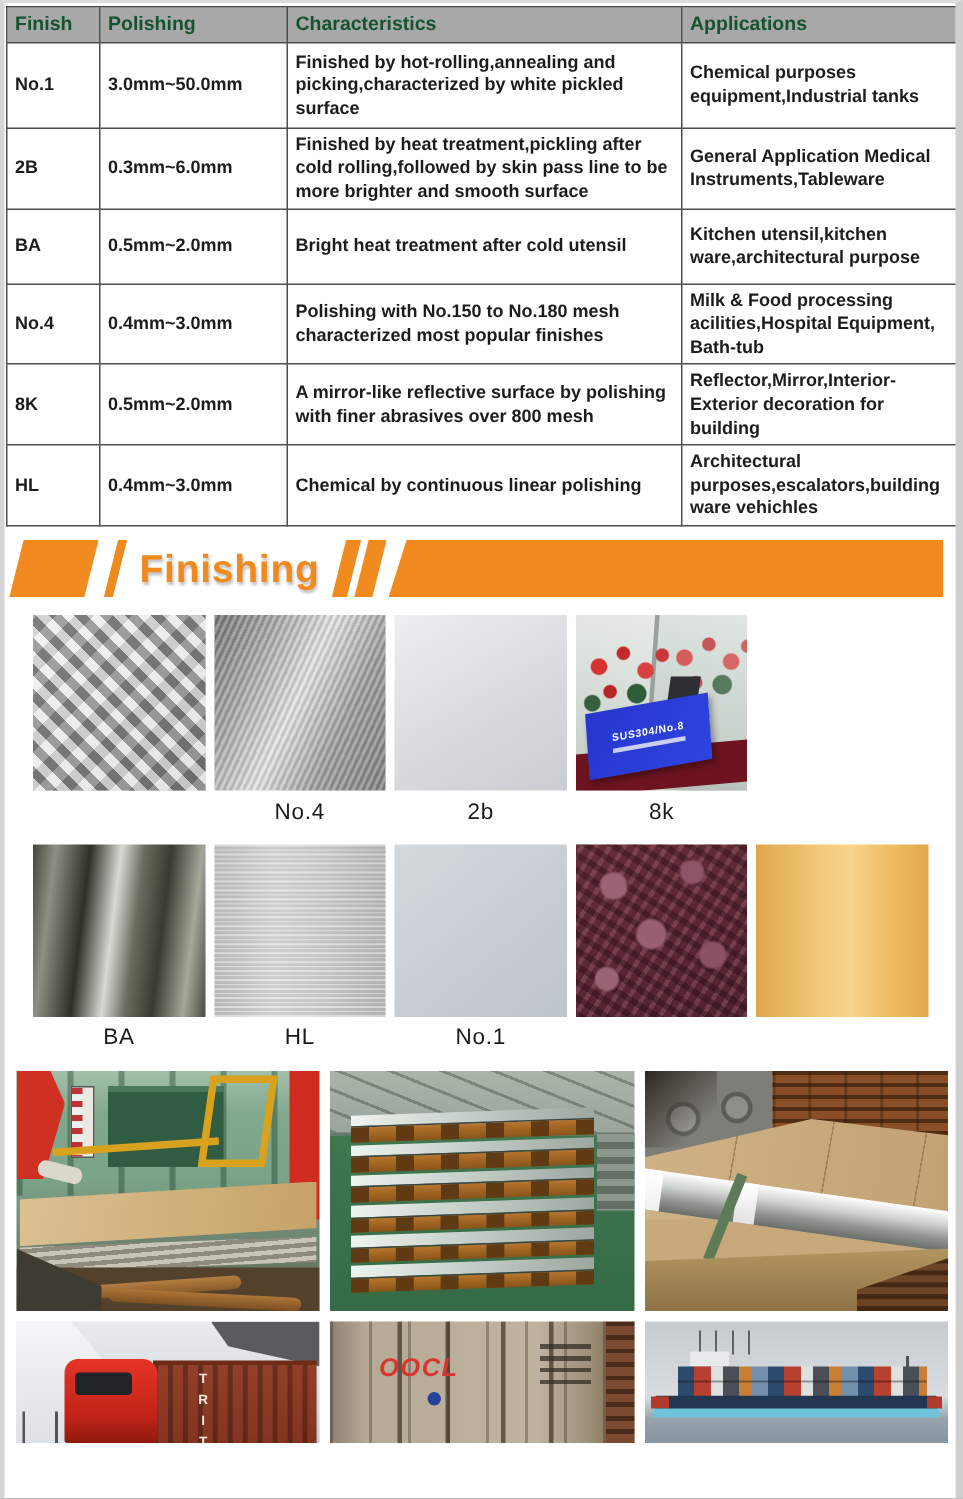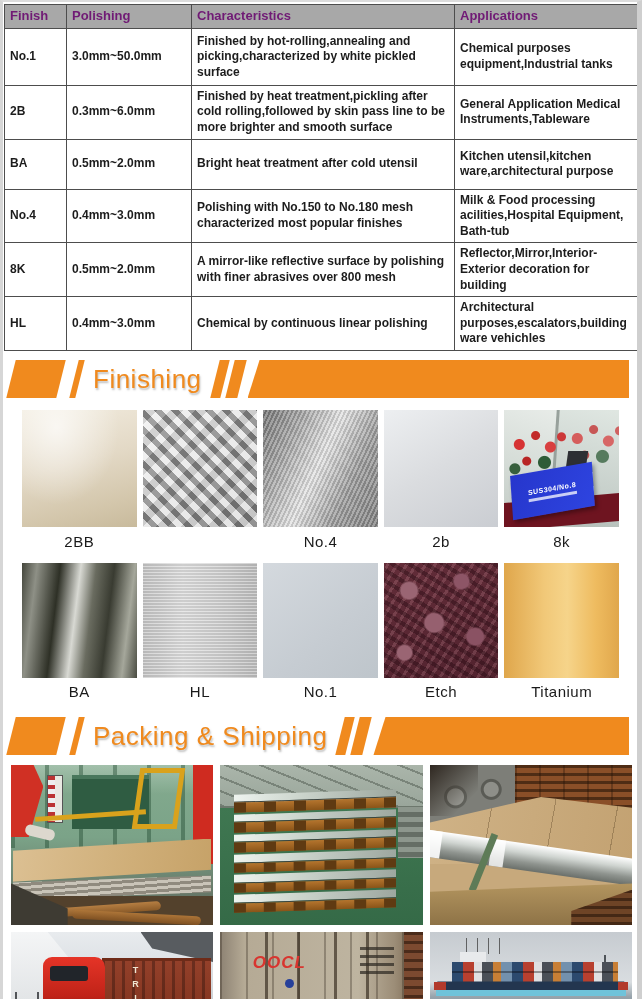--- a/index.html
+++ b/index.html
@@ -18,31 +18,31 @@
   
   table.spec{border-collapse:collapse;width:636px;margin:2px 0 0 1px;table-layout:fixed;}
   table.spec col.c1{width:62px;} table.spec col.c2{width:125px;}
   table.spec col.c3{width:263px;} table.spec col.c4{width:186px;}
   table.spec th,table.spec td{
     border:1px solid var(--tbl-border);
     font-size:12px;font-weight:bold;color:#1c1c1c;
     padding:3px 5px;vertical-align:middle;text-align:left;line-height:1.3;
     word-wrap:break-word;
   }
-  table.spec th{background:#a8a8a8;font-size:13px;height:14px;color:#701a75;}
+  table.spec th{background:#a8a8a8;font-size:13px;height:14px;color:#14532d;}
   tr.r0{height:57px;} tr.r1{height:46px;} tr.r2{height:50px;}
   tr.r3{height:52px;} tr.r4{height:52px;} tr.r5{height:47px;}
 
   
   .banner{display:flex;align-items:stretch;height:38px;margin:9px 8px 0 8px;}
   .banner.packing{margin-top:13px;}
   .b-block{width:50px;background:var(--orange);transform:skewX(-14deg);}
   .b-slash{width:6px;background:var(--orange);transform:skewX(-14deg);margin-left:13px;}
   .b-title{
-    padding:0 13px;font-size:26px;font-weight:normal;color:var(--orange);
+    padding:0 13px;font-size:26px;font-weight:bold;color:var(--orange);
     line-height:38px;white-space:nowrap;letter-spacing:.5px;
     text-shadow:1px 2px 2px rgba(140,140,140,.55);
   }
   .b-slash2{width:10px;background:var(--orange);transform:skewX(-14deg);margin-right:5px;}
   .b-slash3{width:12px;background:var(--orange);transform:skewX(-14deg);margin-right:6px;}
   .b-bar{flex:1;background:var(--orange);clip-path:polygon(12px 0,100% 0,100% 100%,0 100%);}
 
   
   .swatch-grid{display:grid;grid-template-columns:repeat(5,1fr);gap:6px;padding:12px 18px 0 19px;}
   .swatch-grid.row2{padding-top:8px;}
@@ -290,24 +290,20 @@
     <div class="b-block"></div>
     <div class="b-slash"></div>
     <div class="b-title">Finishing</div>
     <div class="b-slash2"></div>
     <div class="b-slash3"></div>
     <div class="b-bar"></div>
   </div>
 
   <div class="swatch-grid">
     <div>
-      <div class="sw sw-2bb"></div>
-      <div class="sw-label">2BB</div>
-    </div>
-    <div>
       <div class="sw sw-embossed"></div>
     </div>
     <div>
       <div class="sw sw-no4"></div>
       <div class="sw-label">No.4</div>
     </div>
     <div>
       <div class="sw sw-2b"></div>
       <div class="sw-label">2b</div>
     </div>
@@ -335,36 +331,26 @@
     <div>
       <div class="sw sw-hl"></div>
       <div class="sw-label">HL</div>
     </div>
     <div>
       <div class="sw sw-no1"></div>
       <div class="sw-label">No.1</div>
     </div>
     <div>
       <div class="sw sw-etch"></div>
-      <div class="sw-label">Etch</div>
     </div>
     <div>
       <div class="sw sw-titanium"></div>
-      <div class="sw-label">Titanium</div>
     </div>
   </div>
 
-  <div class="banner packing">
-    <div class="b-block"></div>
-    <div class="b-slash"></div>
-    <div class="b-title">Packing &amp; Shipping</div>
-    <div class="b-slash2"></div>
-    <div class="b-slash3"></div>
-    <div class="b-bar"></div>
-  </div>
 
   <div class="photo-grid">
 
     <div class="photo photoA">
       <div class="layer pa-machines"></div>
       <div class="layer pa-machine"></div>
       <div class="layer pa-board"></div>
       <div class="layer pa-beam"></div>
       <div class="layer pa-frame"></div>
       <div class="layer pa-workerL"></div>

